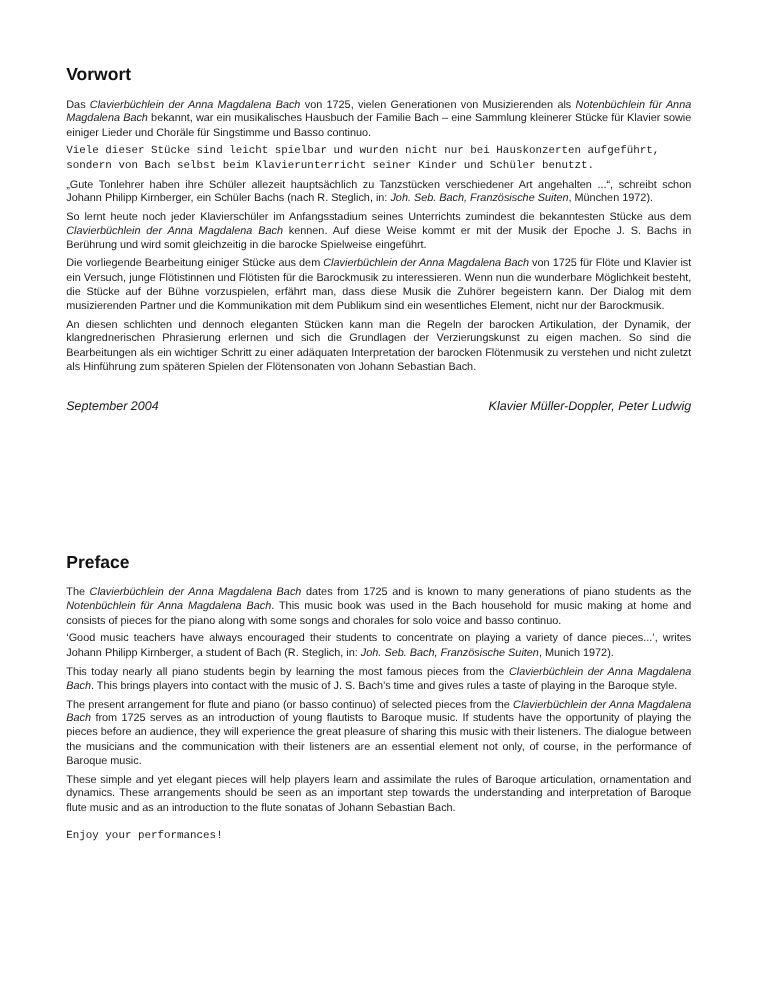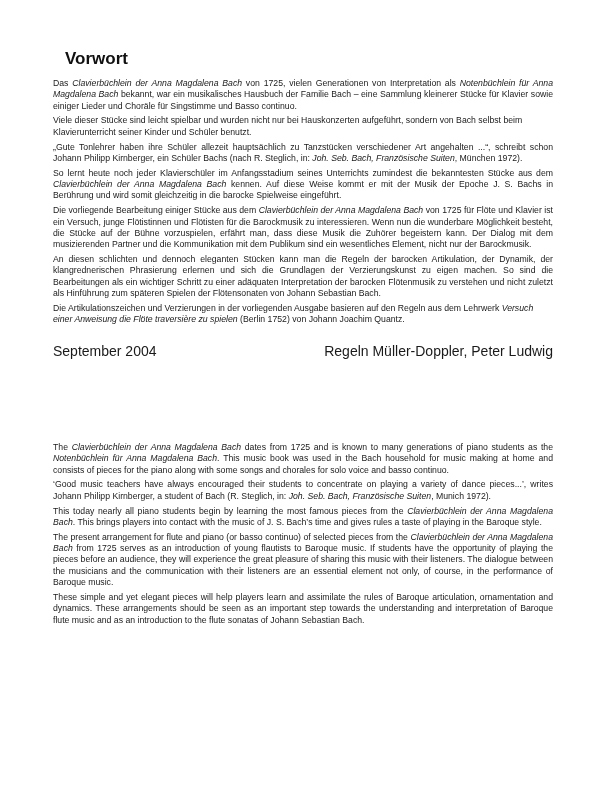--- a/index.html
+++ b/index.html
@@ -22,71 +22,73 @@
     width: 500px;
   }
   .section {
     position: absolute;
     left: 0;
     width: 500px;
   }
   #sec-vorwort { top: 52px; }
   #sec-preface { top: 442px; }
   h2 {
-    font-size: 17px;
+    font-size: 14px;
     font-weight: bold;
-    margin: 0 0 12px 12px;
+    margin: 0 0 12px 0;
     line-height: 14px;
     color: #111;
   }
   p {
     font-size: 8.7px;
     line-height: 11.3px;
     margin: 0 0 3.6px 0;
     text-align: justify;
     hyphens: none;
   }
-  p.left { text-align: left; }
+  p.left { text-align: left; font-family: Liberation Mono, monospace; }
   em { font-style: italic; }
   .spacer { height: 8px; }
   .signature-row {
     display: flex;
     justify-content: space-between;
-    font-size: 14px;
+    font-size: 10px;
     line-height: 11.3px;
     margin-top: 9px;
+    font-style: italic;
   }
 </style>
 </head>
 <body>
 
 <div class="page">
 
   <section class="section" id="sec-vorwort">
     <h2>Vorwort</h2>
     <div>
-        <p><span>Das </span><em>Clavierbüchlein der Anna Magdalena Bach</em><span> von 1725, vielen Generationen von Interpretation als </span><em>Notenbüchlein für Anna Magdalena Bach</em><span> bekannt, war ein musikalisches Hausbuch der Familie Bach – eine Sammlung kleinerer Stücke für Klavier sowie einiger Lieder und Choräle für Singstimme und Basso continuo.</span></p>
+        <p><span>Das </span><em>Clavierbüchlein der Anna Magdalena Bach</em><span> von 1725, vielen Generationen von Musizierenden als </span><em>Notenbüchlein für Anna Magdalena Bach</em><span> bekannt, war ein musikalisches Hausbuch der Familie Bach – eine Sammlung kleinerer Stücke für Klavier sowie einiger Lieder und Choräle für Singstimme und Basso continuo.</span></p>
         <p class="left"><span>Viele dieser Stücke sind leicht spielbar und wurden nicht nur bei Hauskonzerten aufgeführt, sondern von Bach selbst beim Klavierunterricht seiner Kinder und Schüler benutzt.</span></p>
         <p><span>„Gute Tonlehrer haben ihre Schüler allezeit hauptsächlich zu Tanzstücken verschiedener Art angehalten ...“, schreibt schon Johann Philipp Kirnberger, ein Schüler Bachs (nach R. Steglich, in: </span><em>Joh. Seb. Bach, Französische Suiten</em><span>, München 1972).</span></p>
         <p><span>So lernt heute noch jeder Klavierschüler im Anfangsstadium seines Unterrichts zumindest die bekanntesten Stücke aus dem </span><em>Clavierbüchlein der Anna Magdalena Bach</em><span> kennen. Auf diese Weise kommt er mit der Musik der Epoche J. S. Bachs in Berührung und wird somit gleichzeitig in die barocke Spielweise eingeführt.</span></p>
         <p><span>Die vorliegende Bearbeitung einiger Stücke aus dem </span><em>Clavierbüchlein der Anna Magdalena Bach</em><span> von 1725 für Flöte und Klavier ist ein Versuch, junge Flötistinnen und Flötisten für die Barockmusik zu interessieren. Wenn nun die wunderbare Möglichkeit besteht, die Stücke auf der Bühne vorzuspielen, erfährt man, dass diese Musik die Zuhörer begeistern kann. Der Dialog mit dem musizierenden Partner und die Kommunikation mit dem Publikum sind ein wesentliches Element, nicht nur der Barockmusik.</span></p>
         <p><span>An diesen schlichten und dennoch eleganten Stücken kann man die Regeln der barocken Artikulation, der Dynamik, der klangrednerischen Phrasierung erlernen und sich die Grundlagen der Verzierungskunst zu eigen machen. So sind die Bearbeitungen als ein wichtiger Schritt zu einer adäquaten Interpretation der barocken Flötenmusik zu verstehen und nicht zuletzt als Hinführung zum späteren Spielen der Flötensonaten von Johann Sebastian Bach.</span></p>
-        <p class="left"><span>Die Artikulationszeichen und Verzierungen in der vorliegenden Ausgabe basieren auf den Regeln aus dem Lehrwerk </span><em>Versuch einer Anweisung die Flöte traversière zu spielen</em><span> (Berlin 1752) von Johann Joachim Quantz.</span></p>
       </div>
     <div class="spacer"></div>
     <div class="signature-row">
       <span>September 2004</span>
-      <span>Regeln Müller-Doppler, Peter Ludwig</span>
+      <span>Klavier Müller-Doppler, Peter Ludwig</span>
     </div>
   </section>
 
   <section class="section" id="sec-preface">
+    <h2>Preface</h2>
     <div>
         <p><span>The </span><em>Clavierbüchlein der Anna Magdalena Bach</em><span> dates from 1725 and is known to many generations of piano students as the </span><em>Notenbüchlein für Anna Magdalena Bach</em><span>. This music book was used in the Bach household for music making at home and consists of pieces for the piano along with some songs and chorales for solo voice and basso continuo.</span></p>
         <p><span>‘Good music teachers have always encouraged their students to concentrate on playing a variety of dance pieces...’, writes Johann Philipp Kirnberger, a student of Bach (R. Steglich, in: </span><em>Joh. Seb. Bach, Französische Suiten</em><span>, Munich 1972).</span></p>
         <p><span>This today nearly all piano students begin by learning the most famous pieces from the </span><em>Clavierbüchlein der Anna Magdalena Bach</em><span>. This brings players into contact with the music of J. S. Bach’s time and gives rules a taste of playing in the Baroque style.</span></p>
         <p><span>The present arrangement for flute and piano (or basso continuo) of selected pieces from the </span><em>Clavierbüchlein der Anna Magdalena Bach</em><span> from 1725 serves as an introduction of young flautists to Baroque music. If students have the opportunity of playing the pieces before an audience, they will experience the great pleasure of sharing this music with their listeners. The dialogue between the musicians and the communication with their listeners are an essential element not only, of course, in the performance of Baroque music.</span></p>
         <p><span>These simple and yet elegant pieces will help players learn and assimilate the rules of Baroque articulation, ornamentation and dynamics. These arrangements should be seen as an important step towards the understanding and interpretation of Baroque flute music and as an introduction to the flute sonatas of Johann Sebastian Bach.</span></p>
       </div>
     <div class="spacer"></div>
+    <p class="left">Enjoy your performances!</p>
   </section>
 
 </div>
 
 </body></html>

